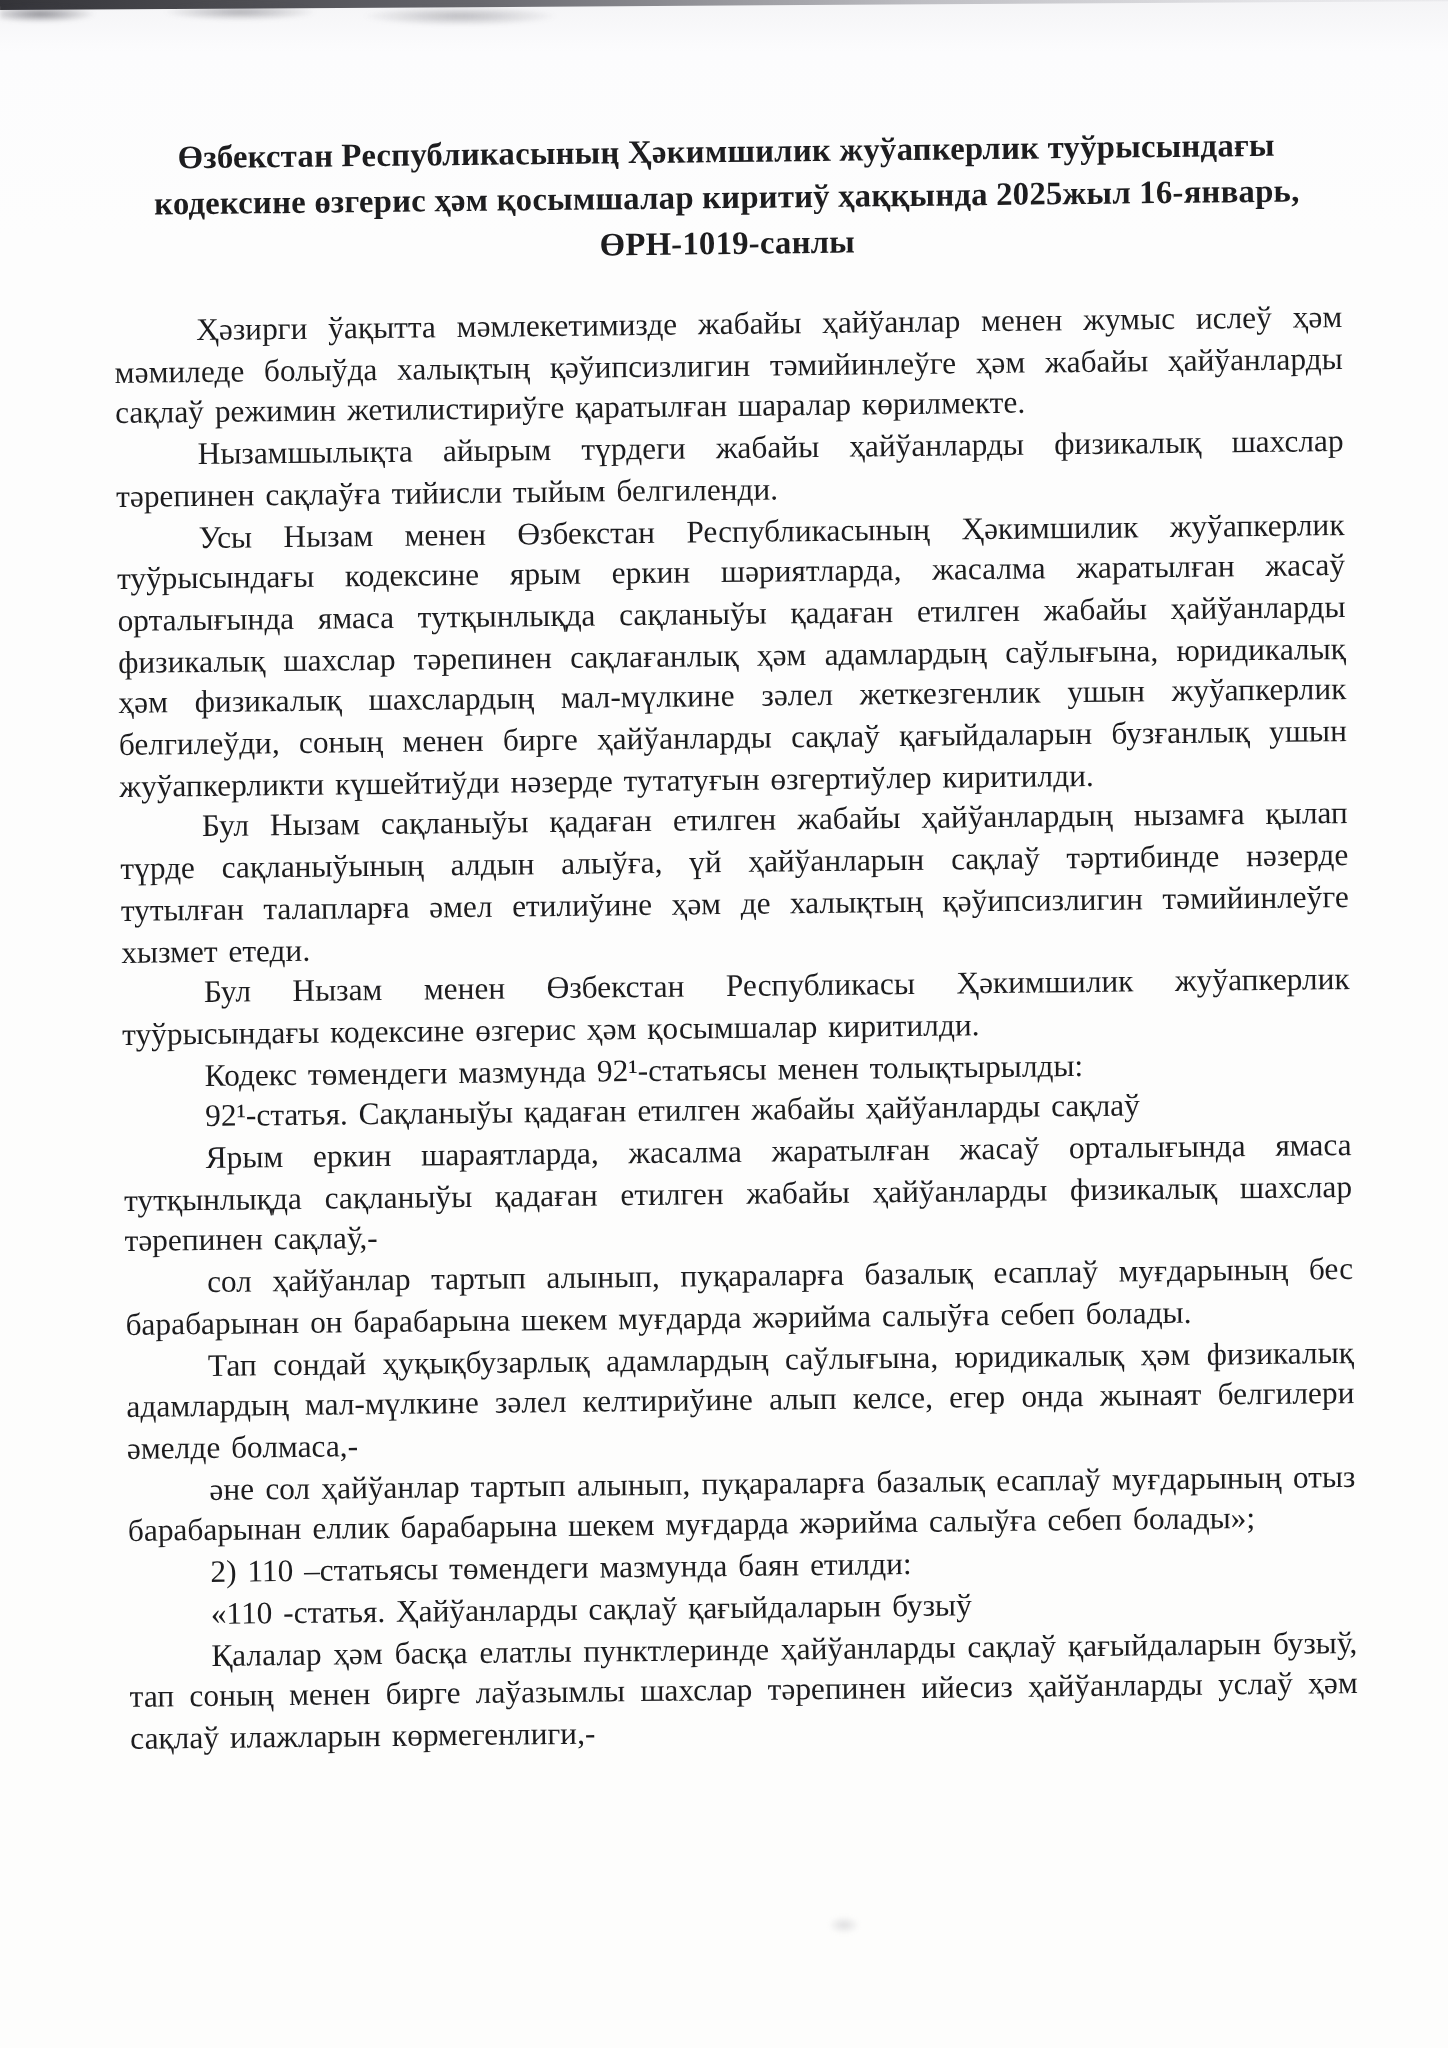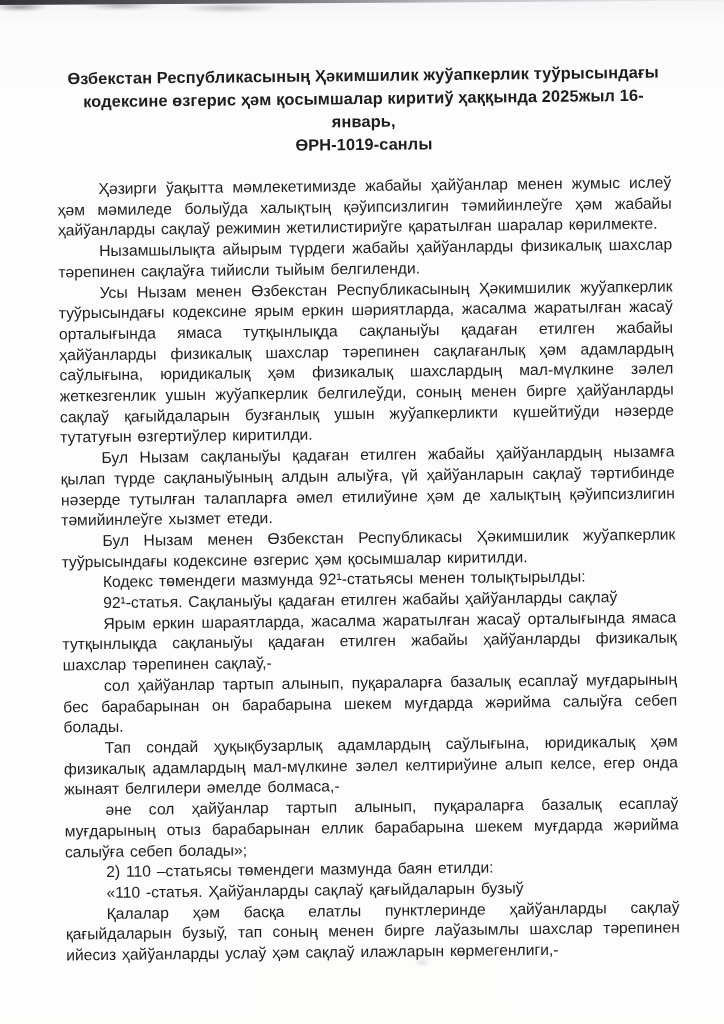--- a/index.html
+++ b/index.html
@@ -7,21 +7,21 @@
     padding: 0;
     background: #e9e9ea;
   }
   .page {
     position: relative;
     width: 724px;
     height: 1024px;
     margin: 0;
     overflow: hidden;
     background: linear-gradient(180deg, #f4f4f6 0px, #fcfcfd 26px, #fdfdfd 120px, #fdfdfc 100%);
-    font-family: Liberation Sans, sans-serif;
+    font-family: Liberation Serif, serif;
     color: #1d1d1f;
   }
   
   .scan-top {
     position: absolute;
     top: 0; left: 0;
     width: 110%;
     height: 5px;
     background: linear-gradient(90deg,
       rgba(35,35,40,0.92) 0%,

